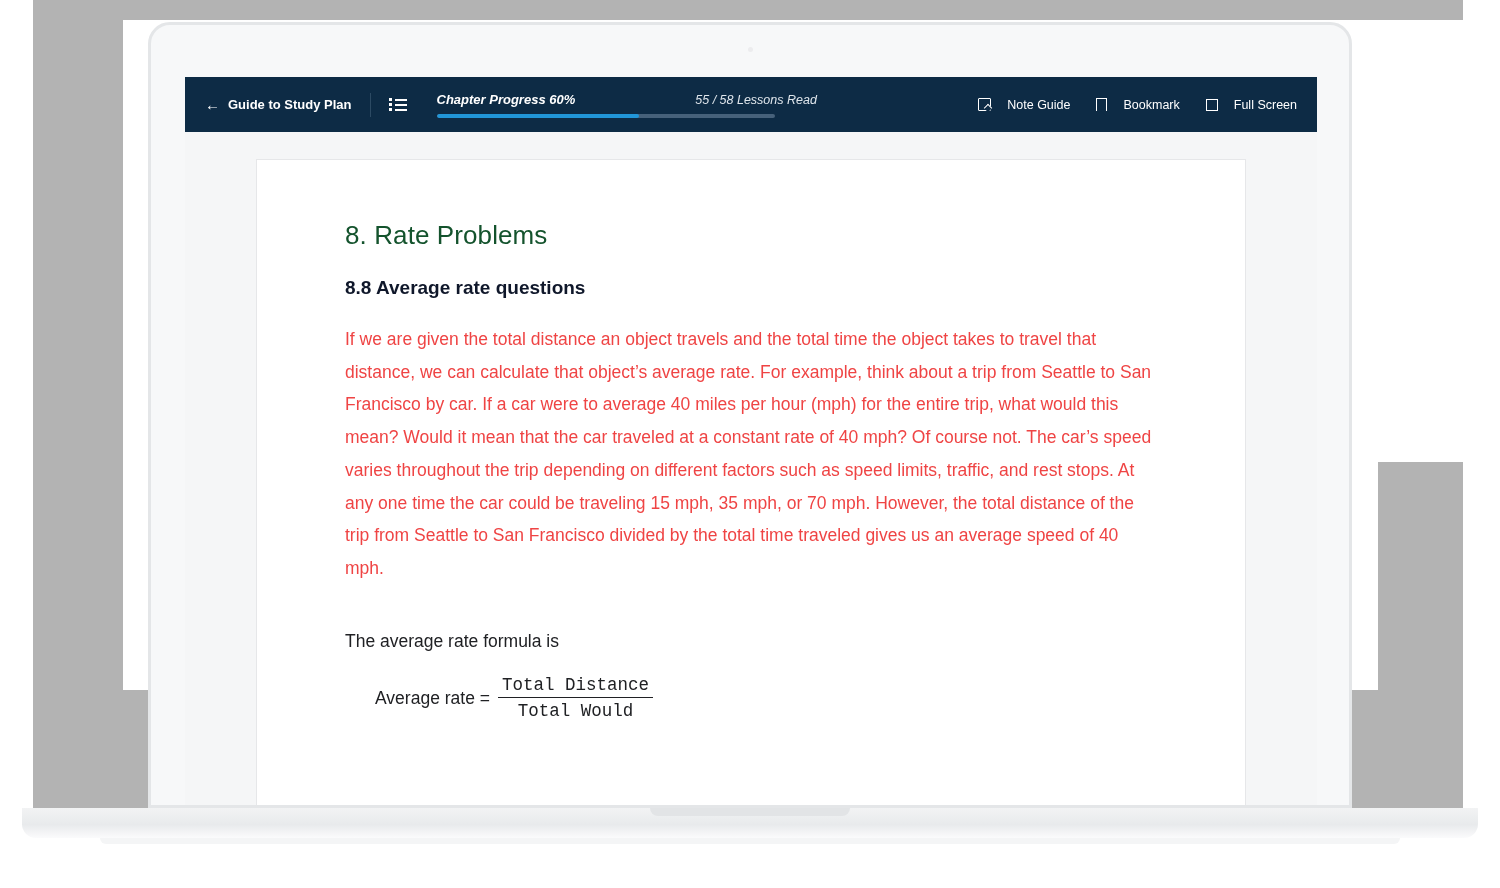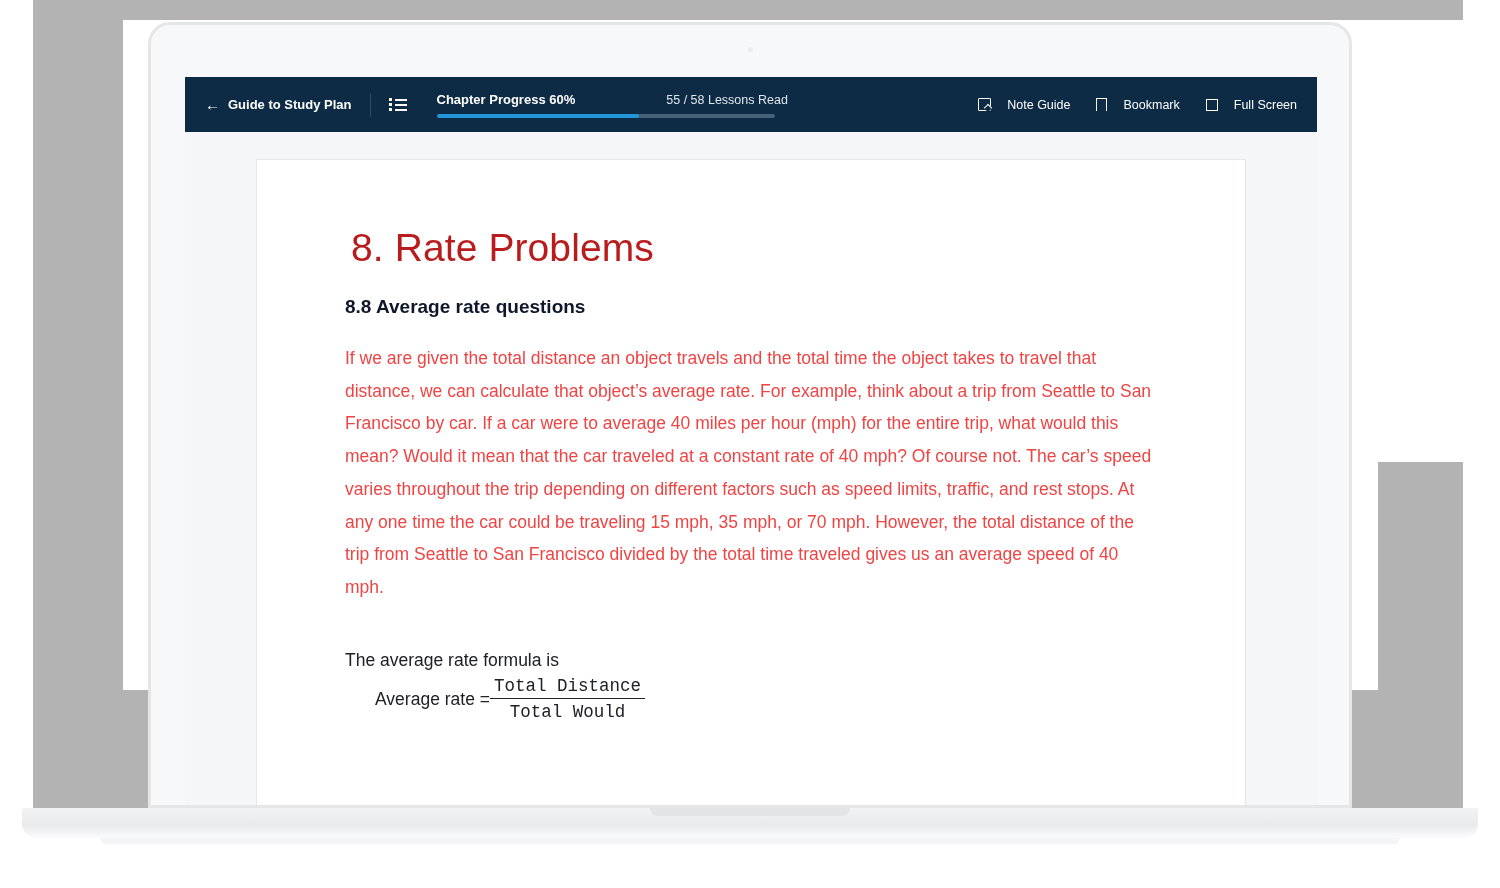--- a/index.html
+++ b/index.html
@@ -151,21 +151,22 @@
 
   .progress-wrap {
     margin-left: 30px;
     display: flex;
     flex-direction: column;
     gap: 7px;
   }
   .progress-labels {
     display: flex;
     align-items: baseline;
-    gap: 91px;
+    gap: 120px;
+    font-style: italic;
   }
   .progress-title {
     font-size: 13px;
     font-weight: bold;
     white-space: nowrap;
   }
   .progress-count {
     font-size: 12.5px;
     color: #dfe6ec;
     white-space: nowrap;
@@ -250,24 +251,24 @@
   }
   .card {
     background: #ffffff;
     border: 1px solid #e6e7e9;
     height: 100%;
     box-sizing: border-box;
     padding: 60px 88px 0 88px;
     overflow: hidden;
   }
   h1.chapter-title {
-    margin: 6px;
-    font-size: 39px;
+    margin: 0;
+    font-size: 26px;
     font-weight: normal;
-    color: #b91c1c;
+    color: #14532d;
     letter-spacing: 0.1px;
   }
   h2.section-title {
     margin: 26px 0 0 0;
     font-size: 19px;
     font-weight: bold;
     color: #0f172a;
   }
   p.body-text {
     margin: 24px 0 0 0;
@@ -276,23 +277,24 @@
     color: #ef4444;
     max-width: 820px;
   }
   p.formula-lead {
     margin: 40px 0 0 0;
     font-size: 17.5px;
     line-height: 1.87;
     color: #202124;
   }
   .formula {
-    display: flex;
-    align-items: center;
-    gap: 0;
+    margin-top: 18px;
+    display: flex;
+    align-items: center;
+    gap: 8px;
     padding-left: 30px;
     font-size: 17.5px;
     color: #202124;
   }
   .fraction {
     display: inline-flex;
     flex-direction: column;
     align-items: center;
     font-family: Liberation Mono, monospace;
   }

